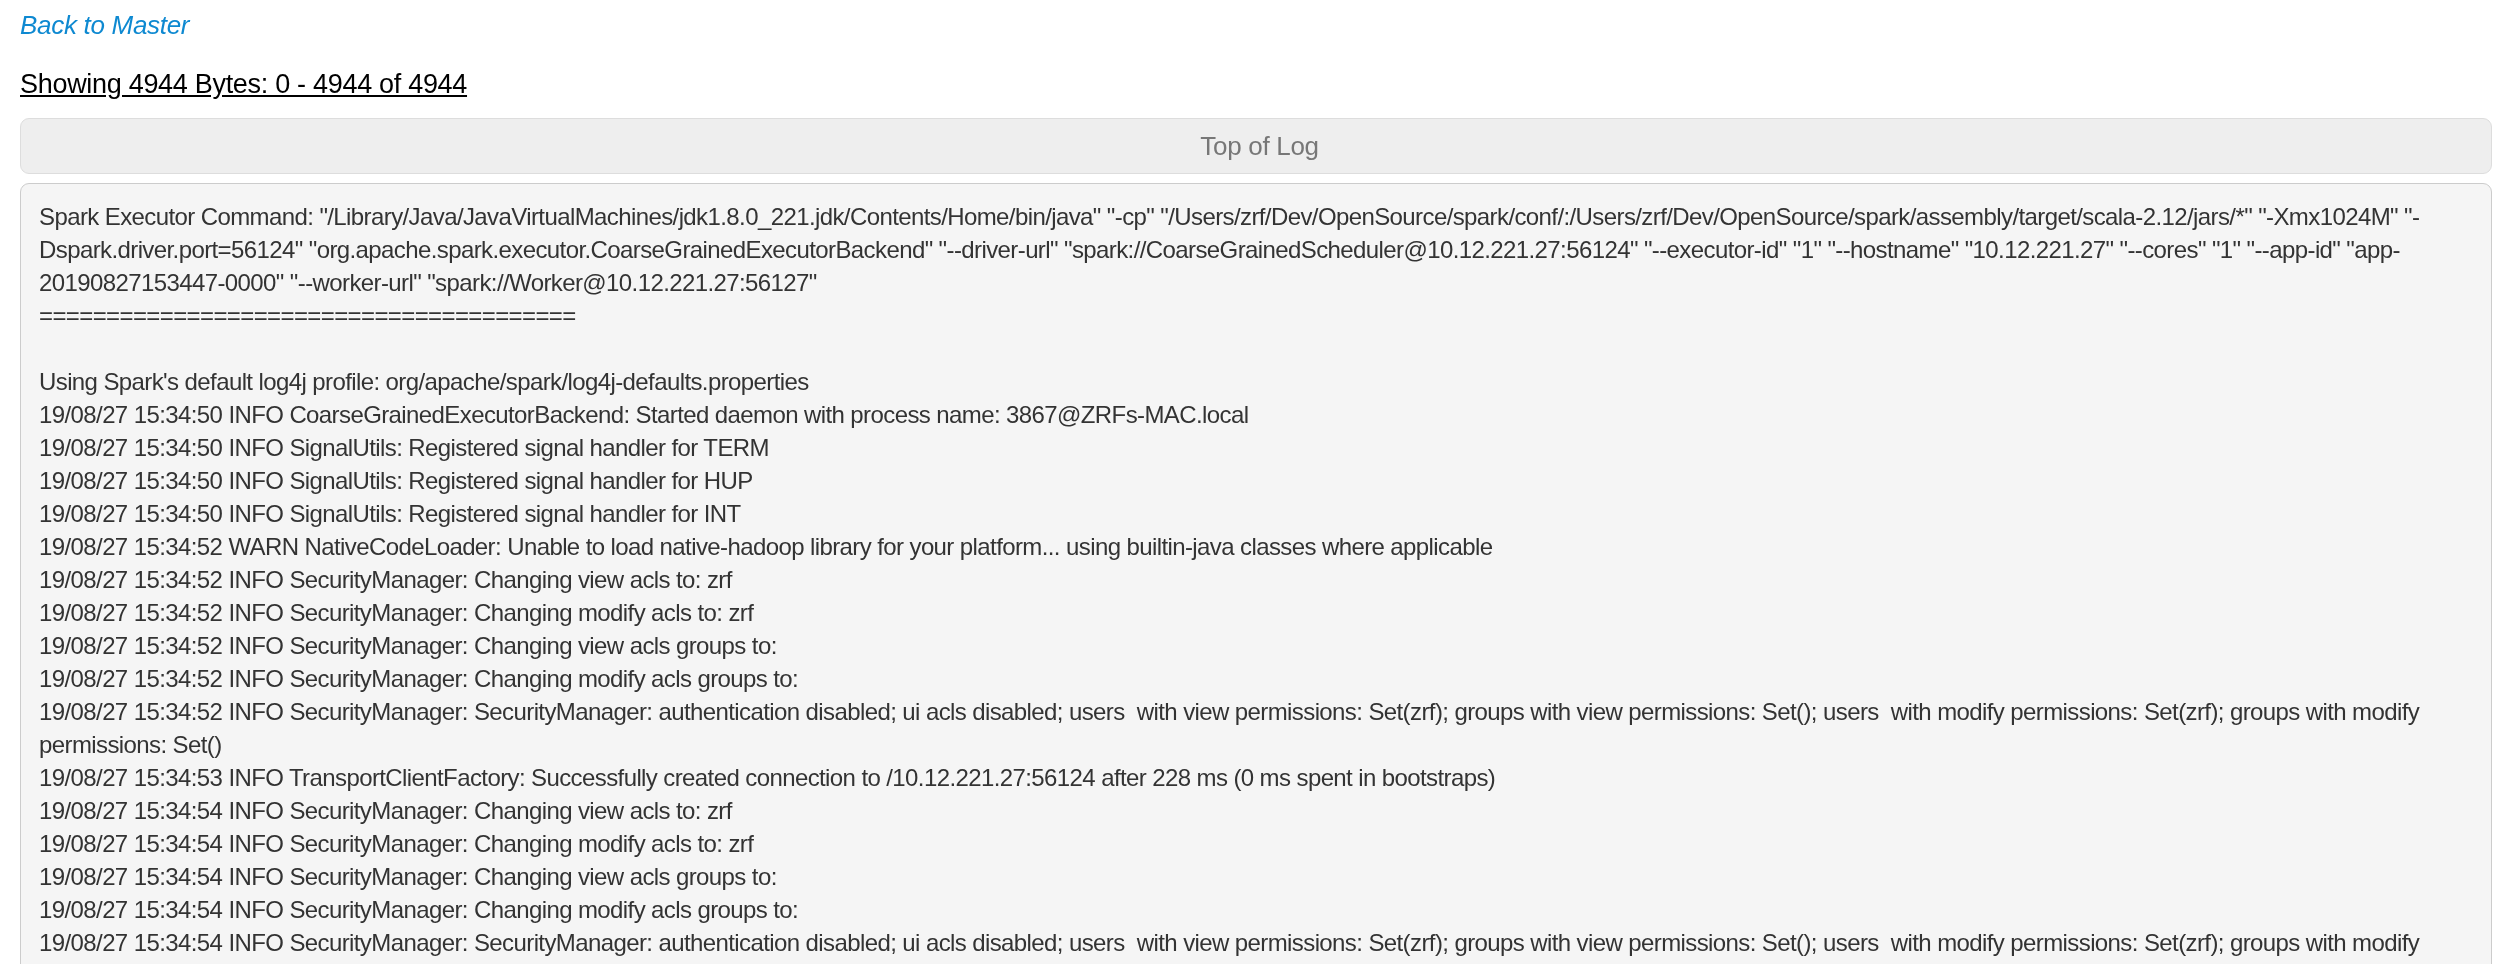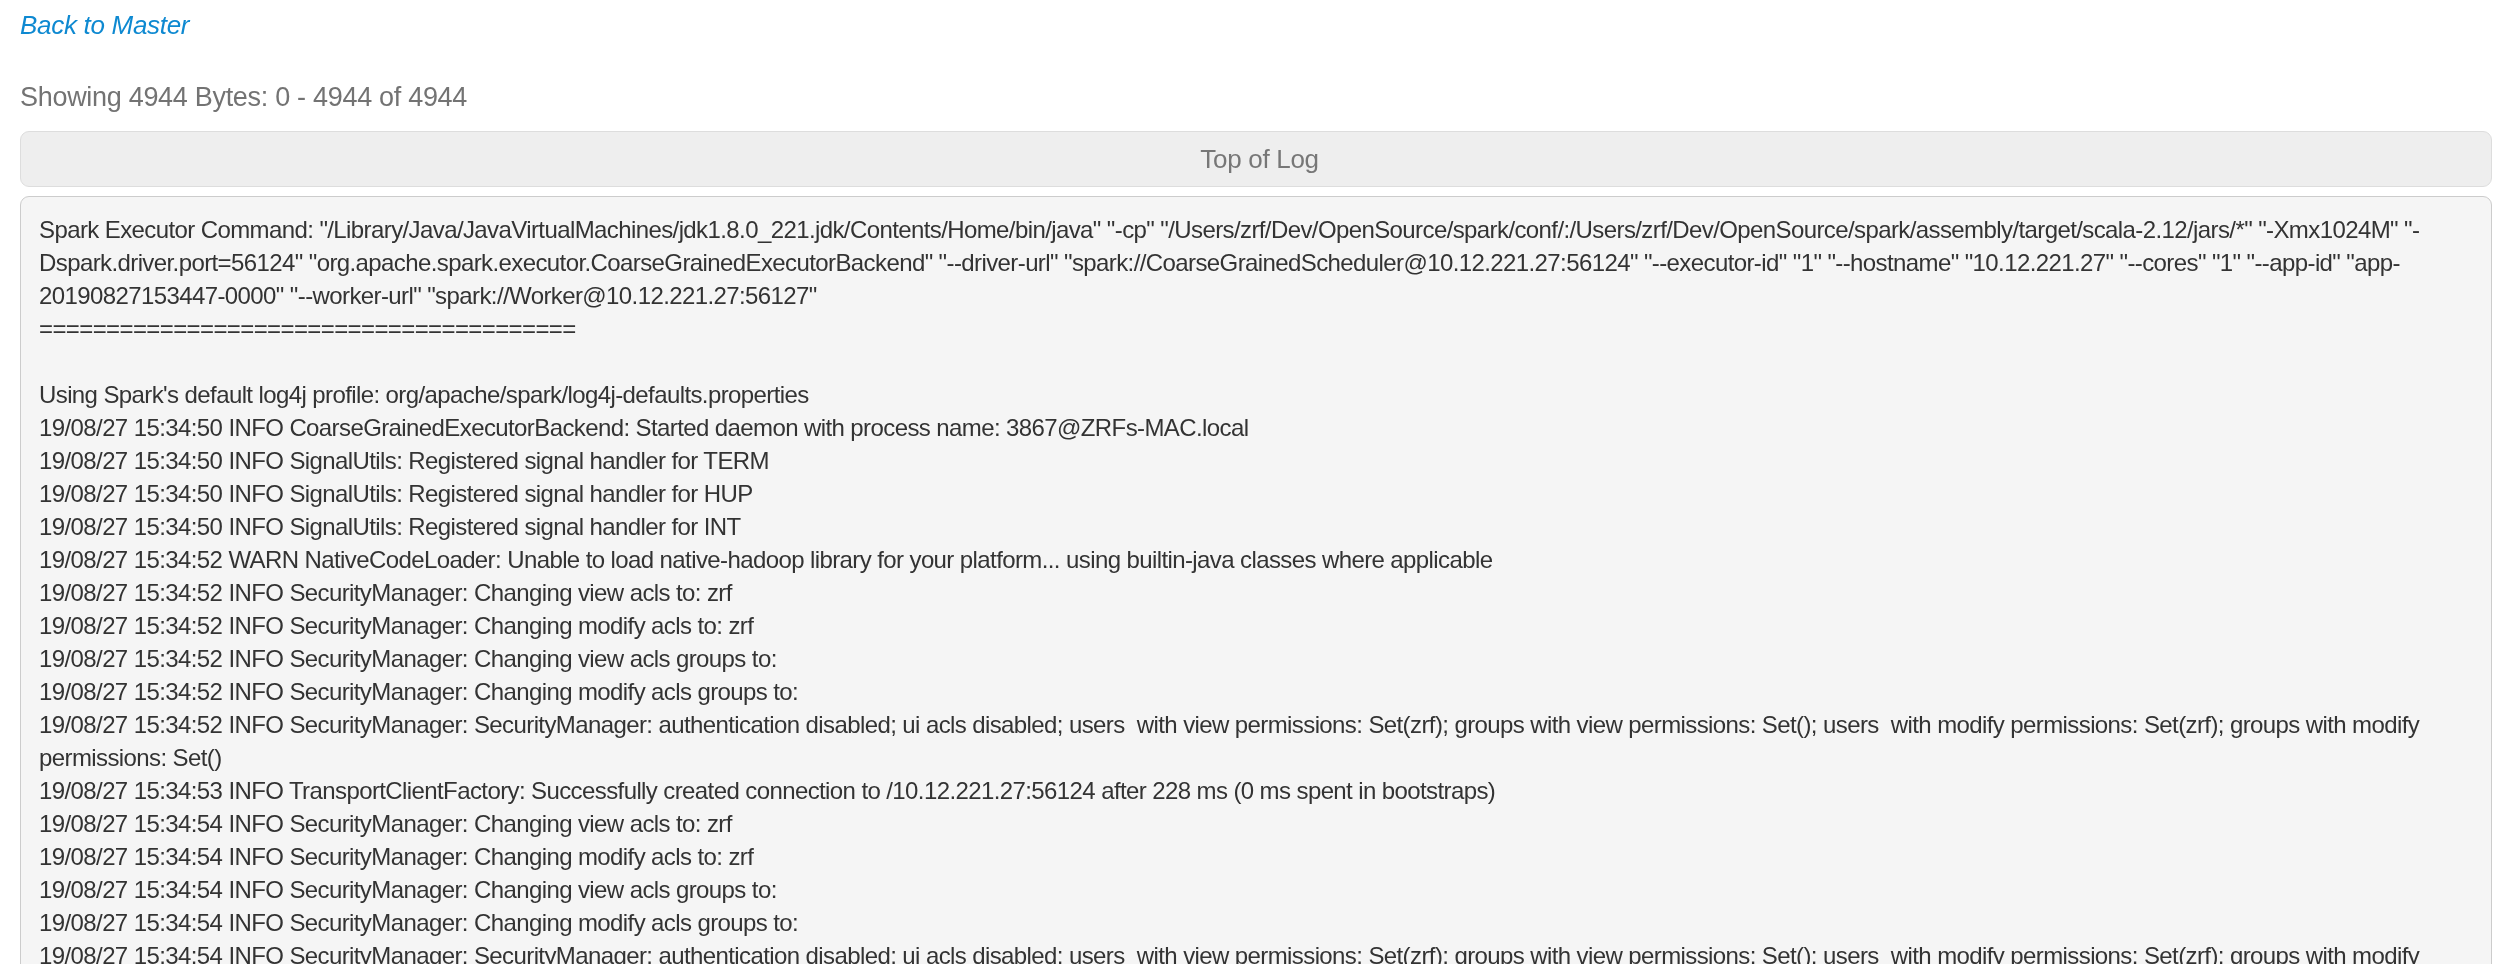--- a/index.html
+++ b/index.html
@@ -17,24 +17,25 @@
   .back-link {
     display: inline-block;
     color: #0e89d1;
     font-size: 26px;
     text-decoration: none;
     letter-spacing: -0.3px;
     cursor: pointer;
     font-style: italic;
   }
   .byte-range {
-    margin-top: 41px;
+    margin-top: 28px;
     font-size: 27px;
-    color: #737373;
+    color: #000000;
     letter-spacing: -0.3px;
+    text-decoration: underline;
   }
   .log-panel-header {
     margin-top: 18px;
     height: 56px;
     background: #eeeeee;
     border: 1px solid #dddddd;
     border-radius: 9px;
     display: flex;
     align-items: center;
     justify-content: center;

